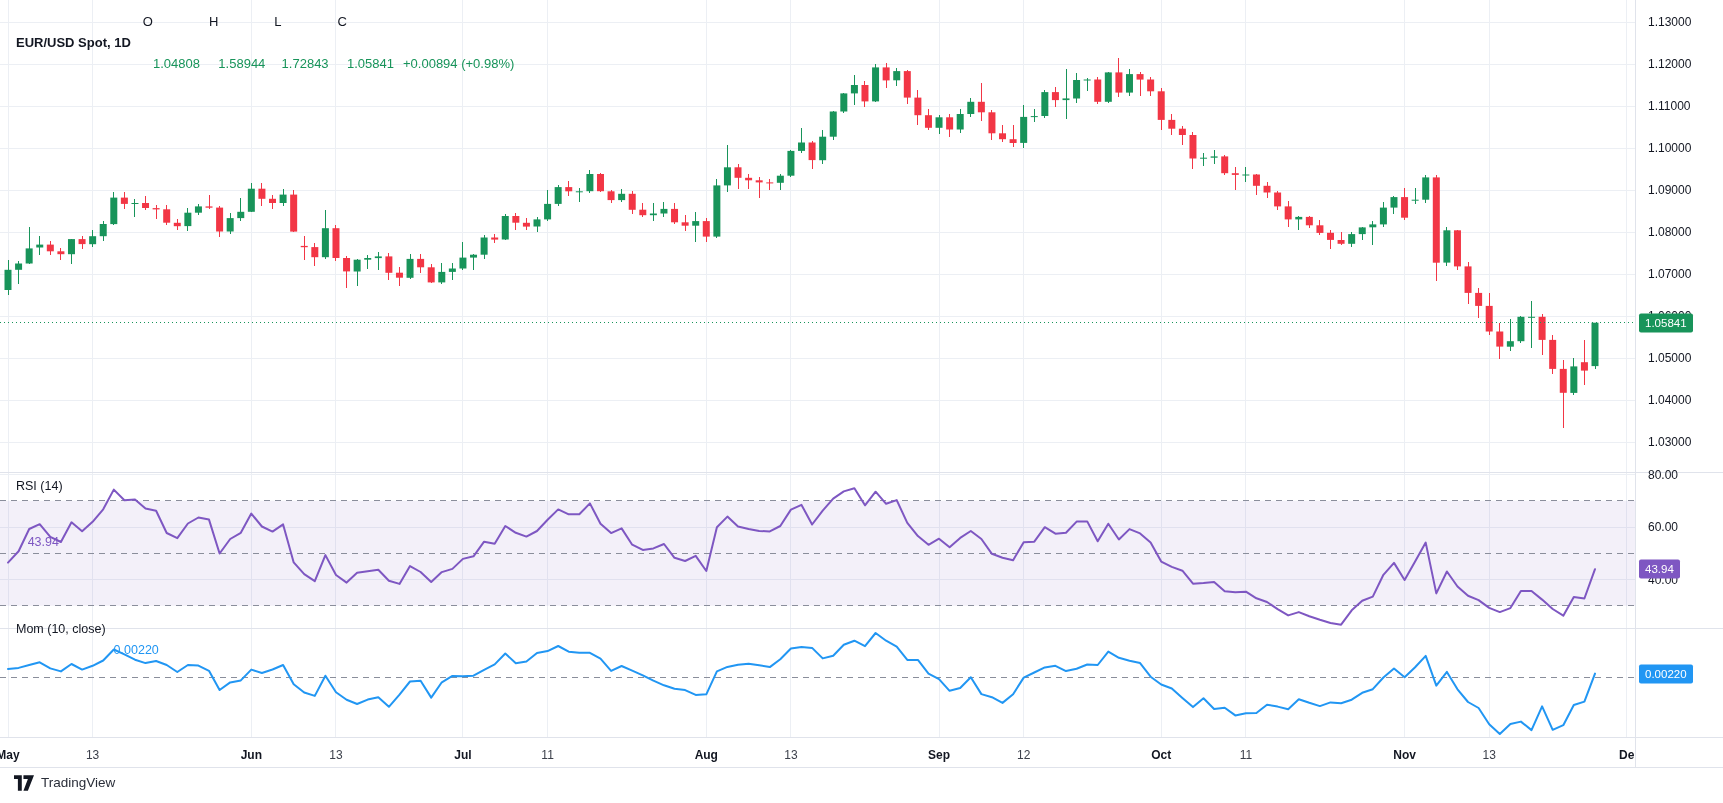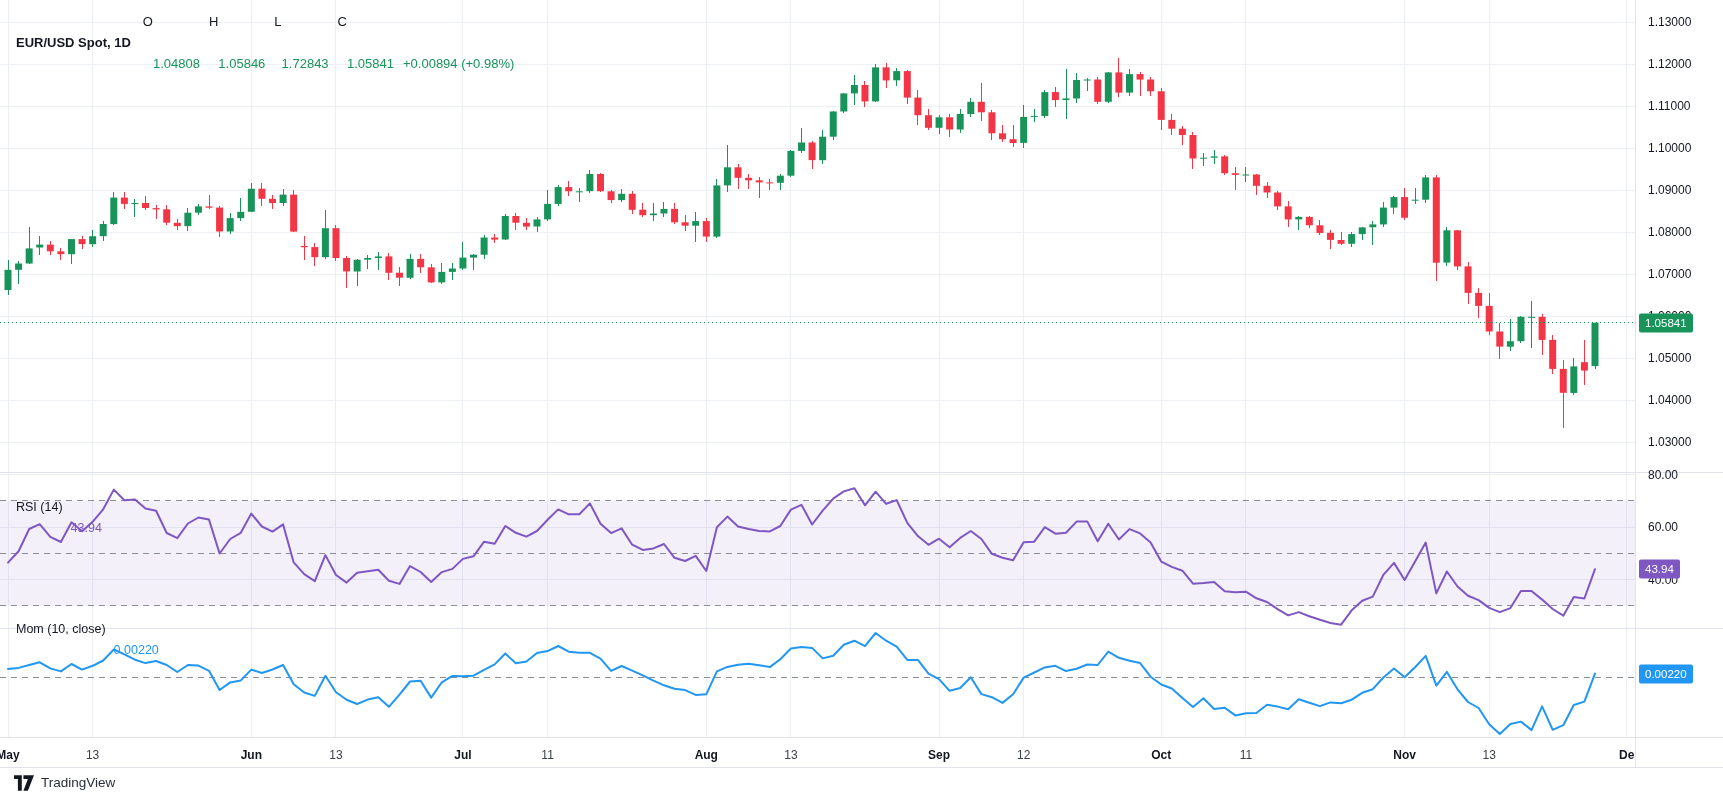--- a/index.html
+++ b/index.html
@@ -13,21 +13,21 @@
   #time-axis{left:0;top:737px;width:1723px;height:30px;}
   .legend{position:absolute;z-index:3;display:flex;align-items:center;white-space:nowrap;}
   .legend .pair{display:inline-flex;margin-right:9px;}
   .legend .k{color:var(--text,#131722);}
   .legend .v{font-weight:500;margin-top:42px;}
   .v.up{color:var(--up,#18945a);}
   .v.rsiv{color:var(--rsi,#7e57c2);}
   .v.momv{color:var(--mom,#2196f3);}
   #main-legend{left:16px;top:14px;font-size:13px;}
   #main-legend .sym{font-weight:700;margin-right:12px;}
-  #rsi-legend{left:16px;top:479px;font-size:12.5px;}
+  #rsi-legend{left:16px;top:479px;font-size:12.5px;flex-direction:column;}
   #rsi-legend .k,#mom-legend .k{margin-right:8px;}
   #mom-legend{left:16px;top:601px;font-size:12.5px;}
   .badge{
     position:absolute;left:1639px;z-index:4;color:#fff;font-size:11.5px;line-height:19px;
     padding:0 6px;border-radius:2px;transform:translateY(-50%);white-space:nowrap;
   }
   #badge-price{background:var(--up,#18945a);}
   #badge-rsi{background:var(--rsi,#7e57c2);}
   #badge-mom{background:var(--mom,#2196f3);}
   #footer{
@@ -437,21 +437,21 @@
   <div id="time-axis" class="axis-overlay"></div>
 
   <div id="main-legend" class="legend">
     <span class="sym">EUR/USD Spot, 1D</span>
     <span class="pair">
         <span class="k">O</span>
         <span class="v up">1.04808</span>
       </span>
     <span class="pair">
         <span class="k">H</span>
-        <span class="v up">1.05846</span>
+        <span class="v up">1.58944</span>
       </span>
     <span class="pair">
         <span class="k">L</span>
         <span class="v up">1.72843</span>
       </span>
     <span class="pair">
         <span class="k">C</span>
         <span class="v up">1.05841</span>
       </span>
     <span class="v up">+0.00894 (+0.98%)</span>

